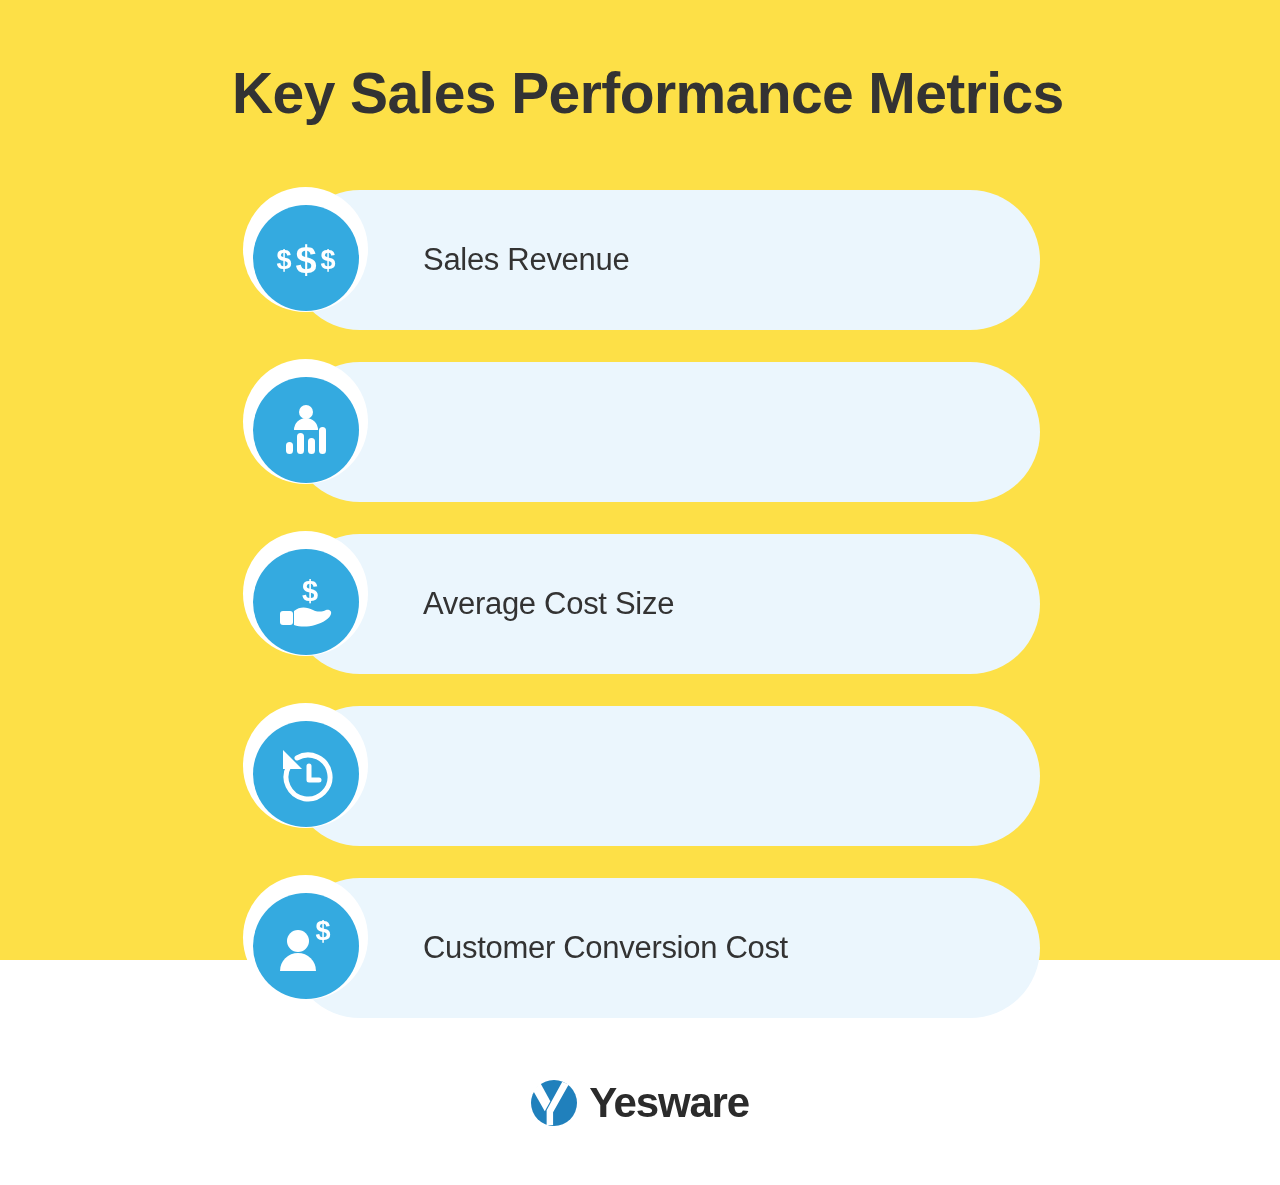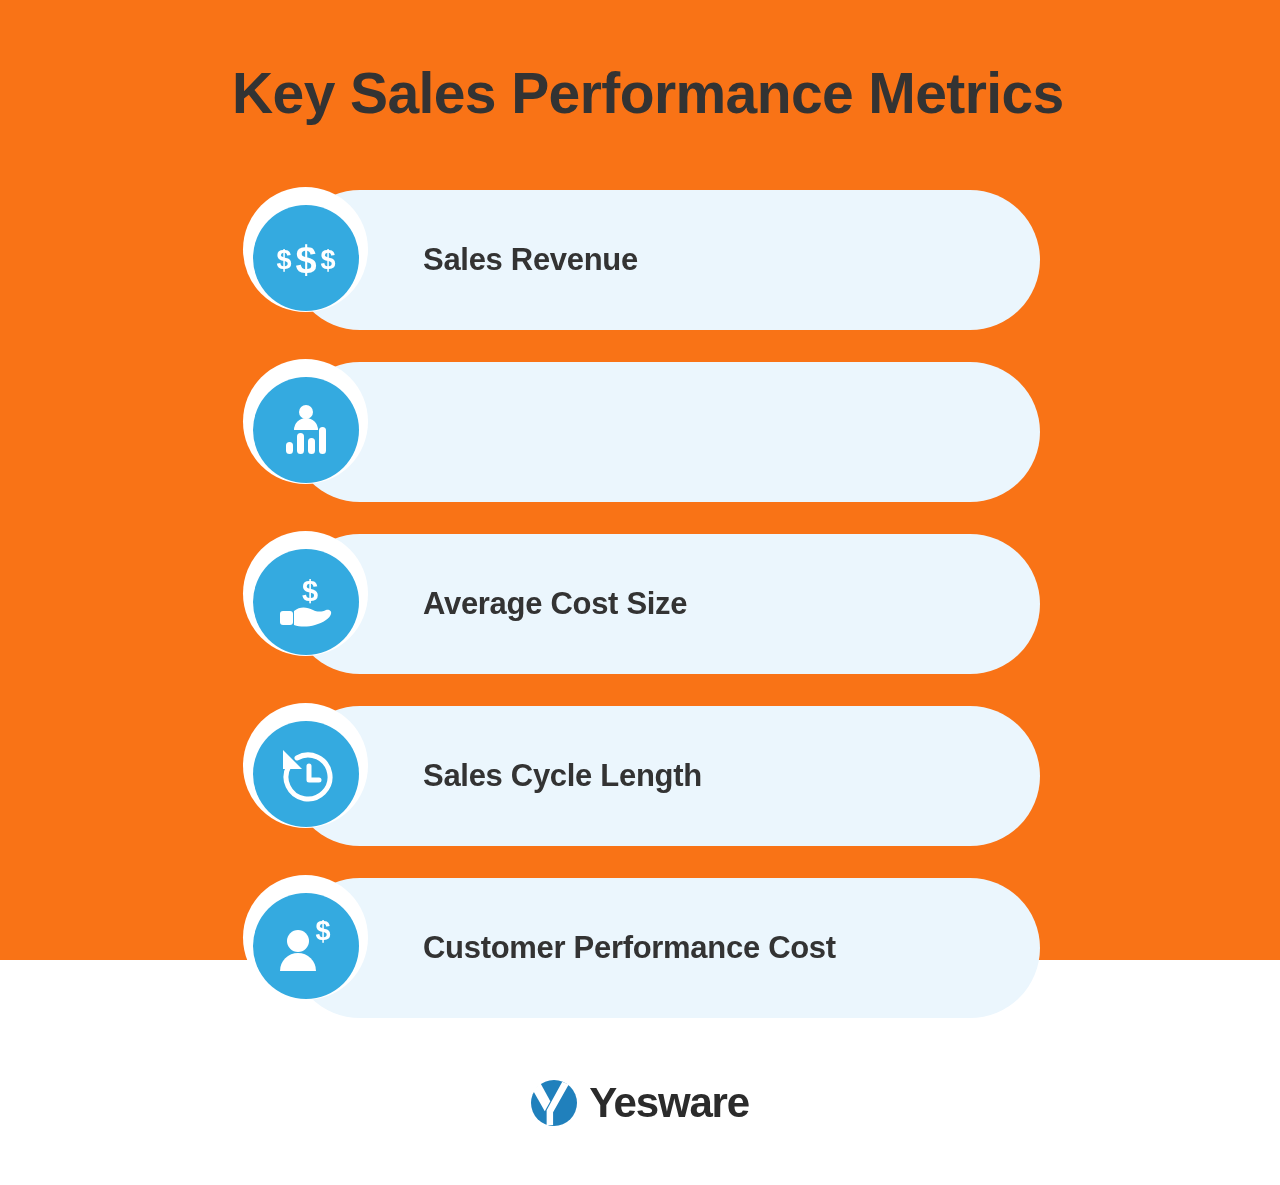--- a/index.html
+++ b/index.html
@@ -14,21 +14,21 @@
     font-family: "Liberation Sans", "DejaVu Sans", sans-serif;
     position: relative;
   }
 
   .infographic {
     position: absolute;
     left: 0;
     top: 0;
     width: 1280px;
     height: 960px;
-    background: #f97316;
+    background: #fde047;
   }
 
   
   .title {
     position: absolute;
     left: 232px;
     top: 62px;
     width: 830px;
     font-size: 57px;
     font-weight: 700;
@@ -90,21 +90,21 @@
   }
 
   .metric-label {
     position: absolute;
     left: 423px;
     top: 0;
     height: 140px;
     display: flex;
     align-items: center;
     font-size: 31px;
-    font-weight: 700;
+    font-weight: 400;
     letter-spacing: -0.3px;
     color: #333333;
     white-space: nowrap;
   }
 
   
   .logo {
     position: absolute;
     left: 0;
     top: 1080px;
@@ -199,39 +199,38 @@
           <g fill="none" stroke="#ffffff" stroke-width="5" stroke-linecap="round">
 
             <path d="M12 20 A22 22 0 1 0 20 12"></path>
 
             <path d="M32 20 v14 h10" stroke-width="5" stroke-linejoin="round"></path>
           </g>
 
           <path d="M6 4 v19 h19 z" fill="#ffffff"></path>
         </svg>
       </div>
-      <div class="metric-label">Sales Cycle Length</div>
     </div>
 
     <div class="metric-row">
       <div class="metric-pill"></div>
       <div class="icon-ring"></div>
       <div class="icon-circle">
         <svg width="58" height="54" viewBox="0 0 58 54">
           <g fill="#ffffff">
 
             <circle cx="21" cy="22" r="11"></circle>
 
             <path d="M3 52 a18 18 0 0 1 36 0 z"></path>
 
             <text x="46" y="21" font-family="'Liberation Sans', sans-serif" font-size="27" font-weight="700" text-anchor="middle">$</text>
           </g>
         </svg>
       </div>
-      <div class="metric-label">Customer Performance Cost</div>
+      <div class="metric-label">Customer Conversion Cost</div>
     </div>
 
   </div>
 
   <div class="logo">
     <svg class="logo-mark" viewBox="0 0 100 100">
       <circle cx="50" cy="50" r="50" fill="#2080BC"></circle>
       <g fill="#ffffff">
 
         <path d="M20 6 L42 46 L30 68 L5 24 Z"></path>

